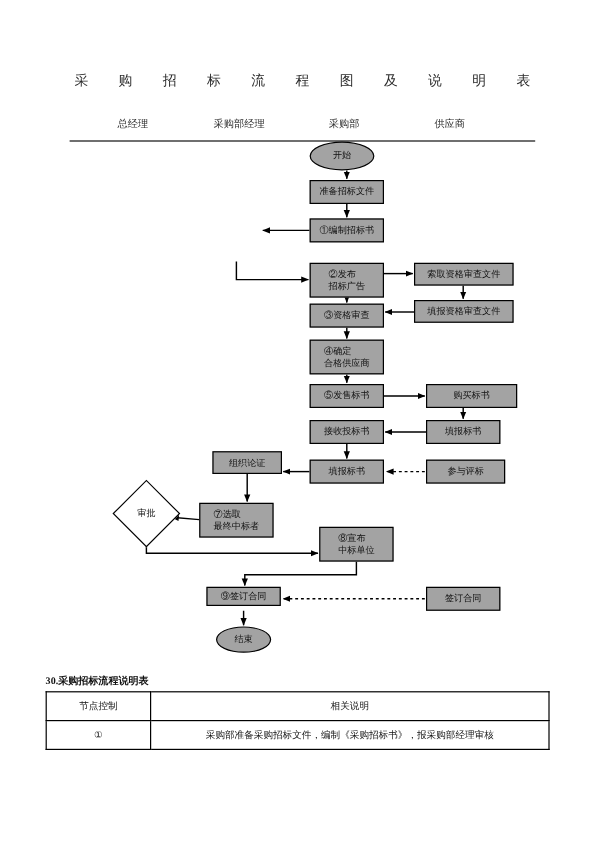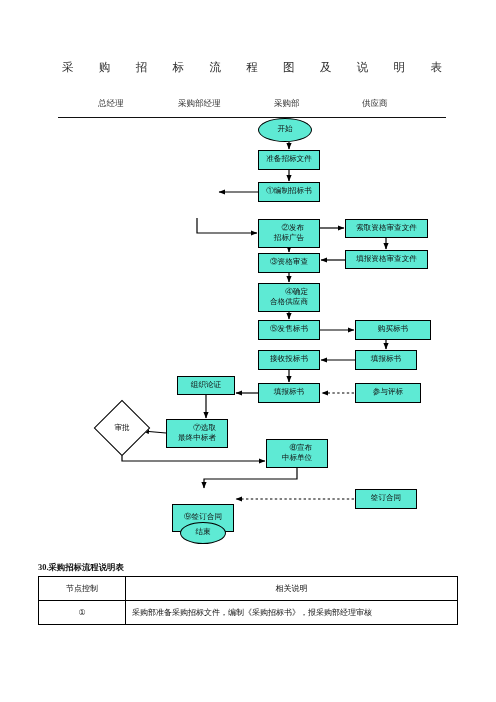--- a/index.html
+++ b/index.html
@@ -53,28 +53,27 @@
     left: 0; top: 0; width: 496px; height: 556px;
   }
   #flow-canvas svg { display: block; }
 
   .fc-node {
     position: absolute;
     box-sizing: border-box;
     display: flex;
     align-items: center;
     justify-content: center;
-    text-align: right;
+    text-align: left;
     font-size: 7.6px;
     line-height: 1.28;
     color: #111;
-    background: #5eead4;
+    background: #a3a3a3;
     white-space: pre-line;
     padding: 0 1px;
-    font-family: Liberation Mono, monospace;
   }
   .fc-box { border: 1.1px solid #000; }
   .fc-term {
     border: 1.1px solid #000;
     border-radius: 50%;
   }
   .fc-diamond-wrap { position: absolute; }
   .fc-diamond-shape {
     position: absolute; inset: 0;
     border: 1.1px solid #000;
@@ -111,21 +110,21 @@
     font-size: 8px;
     color: #111;
     padding: 0 6px;
     vertical-align: middle;
   }
   #spec-table td.cell-key {
     width: 74px;
     text-align: center;
   }
   #spec-table td.cell-val-center { text-align: center; }
-  #spec-table td.cell-val-left { text-align: left; font-family: Liberation Mono, monospace; }
+  #spec-table td.cell-val-left { text-align: center; font-family: Liberation Mono, monospace; }
 </style>
 </head>
 <body>
 
 <div class="page">
 
   <div id="doc-title">
     <span>采</span>
     <span>购</span>
     <span>招</span>
@@ -241,21 +240,21 @@
 最终中标者</div>
 
     <div class="fc-diamond-wrap" style="left:102px;top:408px;width:40px;height:40px">
       <div class="fc-diamond-shape"></div>
       <div class="fc-diamond-text">审批</div>
     </div>
 
     <div class="fc-node fc-box" style="left:266px;top:439px;width:62px;height:29px">⑧宣布
 中标单位</div>
 
-    <div class="fc-node fc-box" style="left:172px;top:504px;width:62px;height:28px">⑨签订合同</div>
+    <div class="fc-node fc-box" style="left:172px;top:489px;width:62px;height:16px">⑨签订合同</div>
 
     <div class="fc-node fc-box" style="left:355px;top:489px;width:62px;height:20px">签订合同</div>
 
     <div class="fc-node fc-term" style="left:180px;top:522px;width:46px;height:22px">结束</div>
   </div>
 
   <div id="table-caption">30.采购招标流程说明表</div>
 
   <table id="spec-table">
     <tbody>

